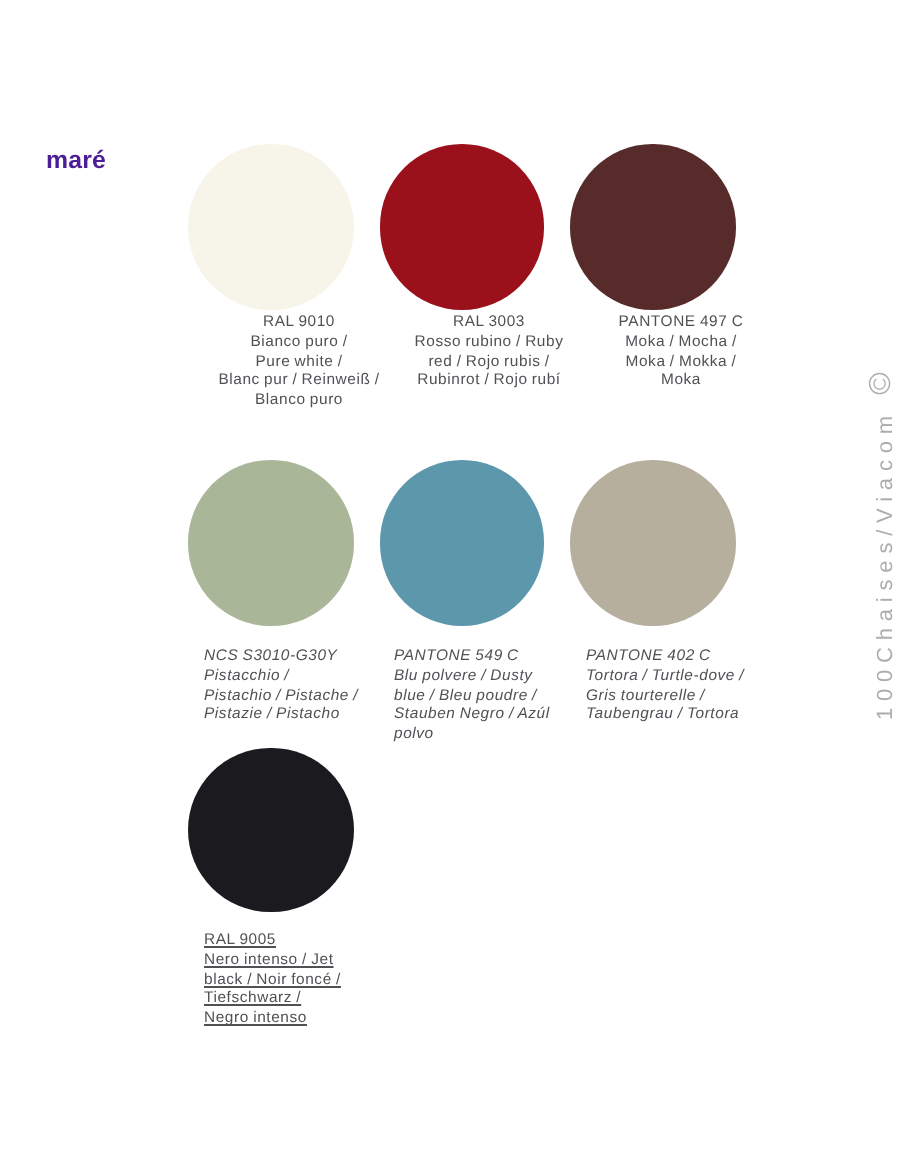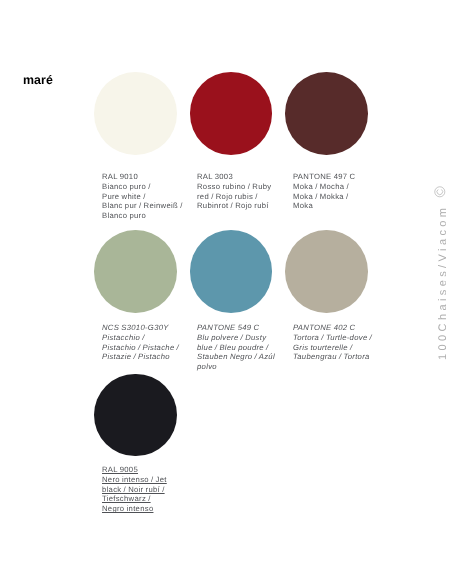--- a/index.html
+++ b/index.html
@@ -28,21 +28,21 @@
   
   .brand, .caption, .wm-text { will-change: transform; }
 
   
   .brand {
     position: absolute;
     left: 23.2px;
     top: 73px;
     font-size: 12.4px;
     font-weight: bold;
-    color: #000000;
+    color: #4c1d95;
     letter-spacing: 0.1px;
     line-height: 14px;
     white-space: nowrap;
   }
 
   
   .swatch { position: absolute; width: 95px; }
   .swatch.c1 { left: 94.4px; }
   .swatch.c2 { left: 189.9px; }
   .swatch.c3 { left: 285.4px; }
@@ -65,21 +65,21 @@
     top: 92.0px;
     width: 95px;
     font-size: 7.7px;
     line-height: 9.78px;
     letter-spacing: 0.3px;
     word-spacing: -0.3px;
     color: #4f5155;
     white-space: normal;
   }
   .caption > div { white-space: pre; }
-  .r1 .caption { top: 100px; }
+  .r1 .caption { top: 84px; text-align: center; }
   .r2 .caption { top: 92.6px; font-style: italic; }
   .r3 .caption { top: 91.4px; text-decoration: underline; }
 
   
   .wm-text {
     position: absolute;
     left: 437.8px;
     top: 360px;
     transform-origin: 0 0;
     transform: rotate(-90deg);
@@ -167,21 +167,21 @@
         <div>Gris tourterelle /</div>
         <div>Taubengrau / Tortora</div>
       </div>
     </div>
 
     <div class="swatch r3 c1">
       <div class="disc" style="background: rgb(26, 26, 31);"></div>
       <div class="caption">
         <div>RAL 9005</div>
         <div>Nero intenso / Jet</div>
-        <div>black / Noir rubí /</div>
+        <div>black / Noir foncé /</div>
         <div>Tiefschwarz /</div>
         <div>Negro intenso</div>
       </div>
     </div>
 
   </div>
 
   <div class="wm-text">100Chaises/Viacom</div>
 
   <svg class="wm-copy" viewBox="0 0 26 26" aria-hidden="true">

